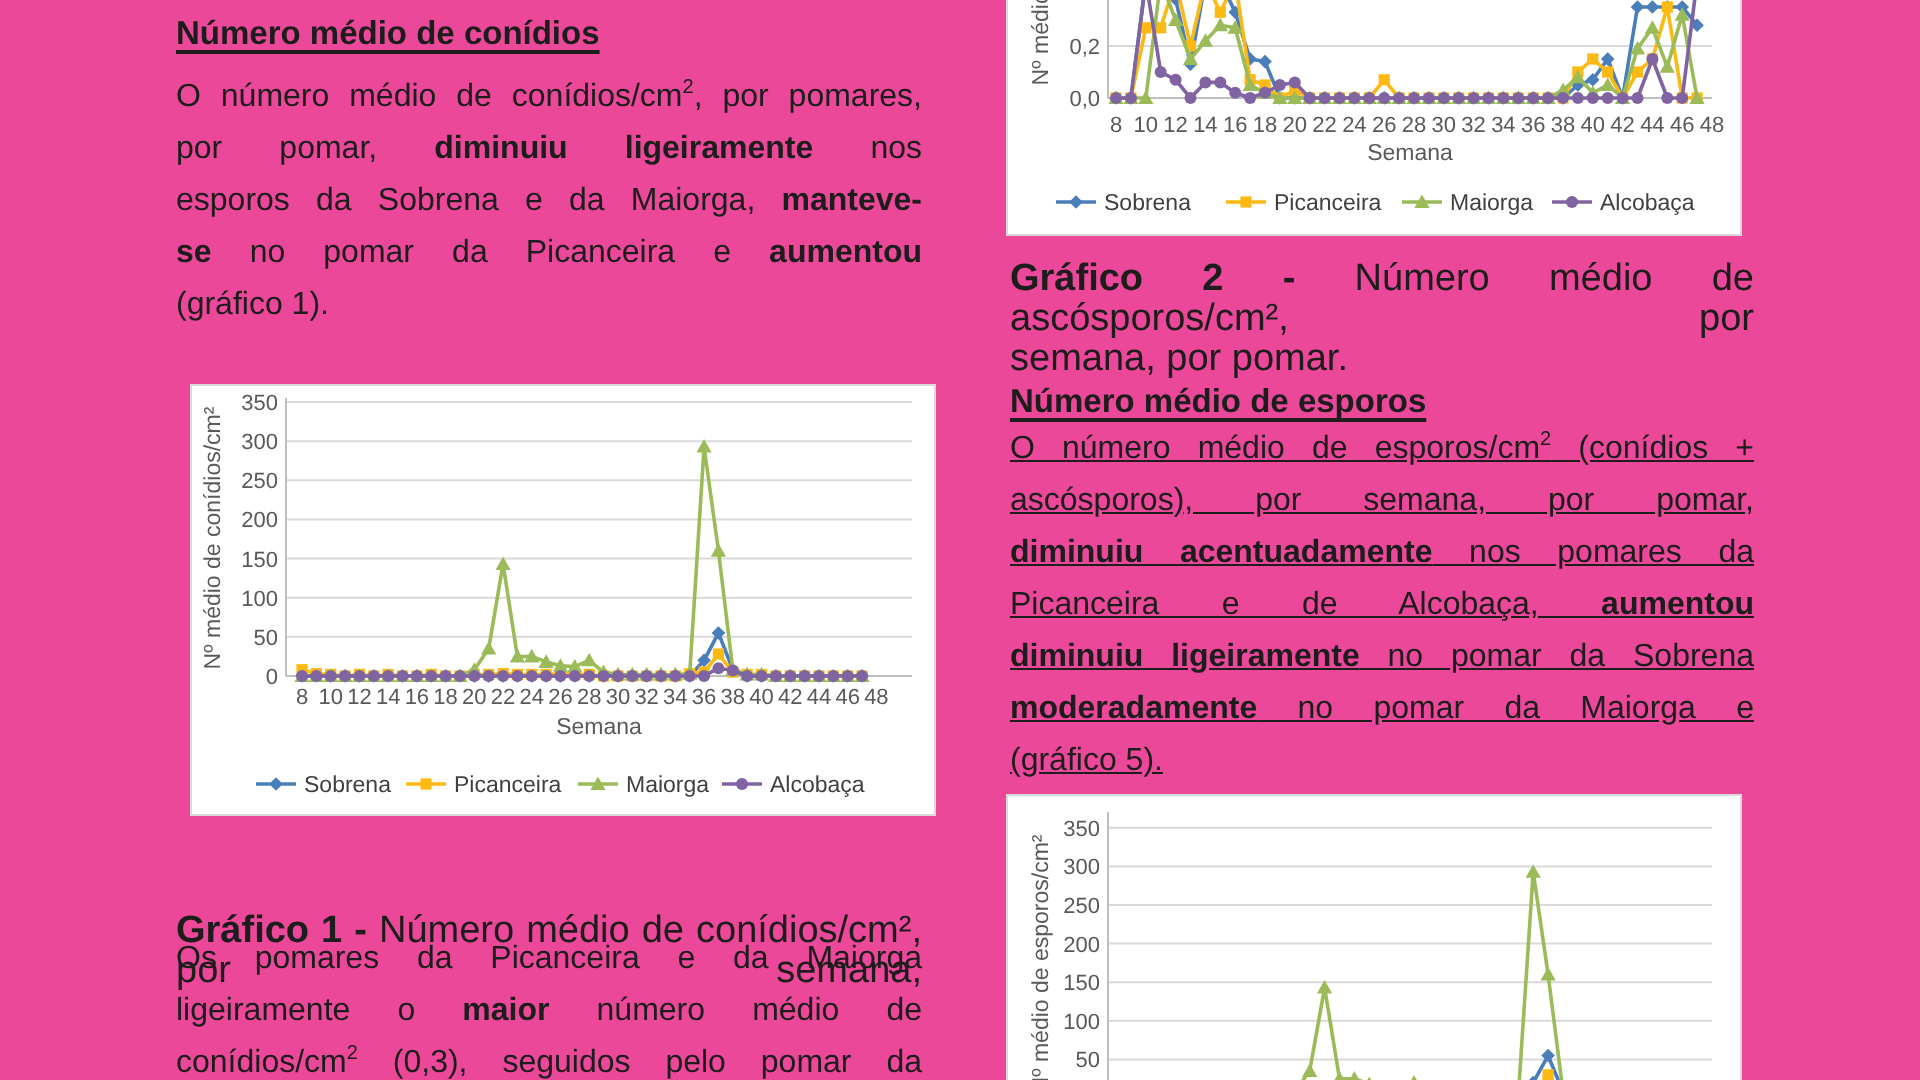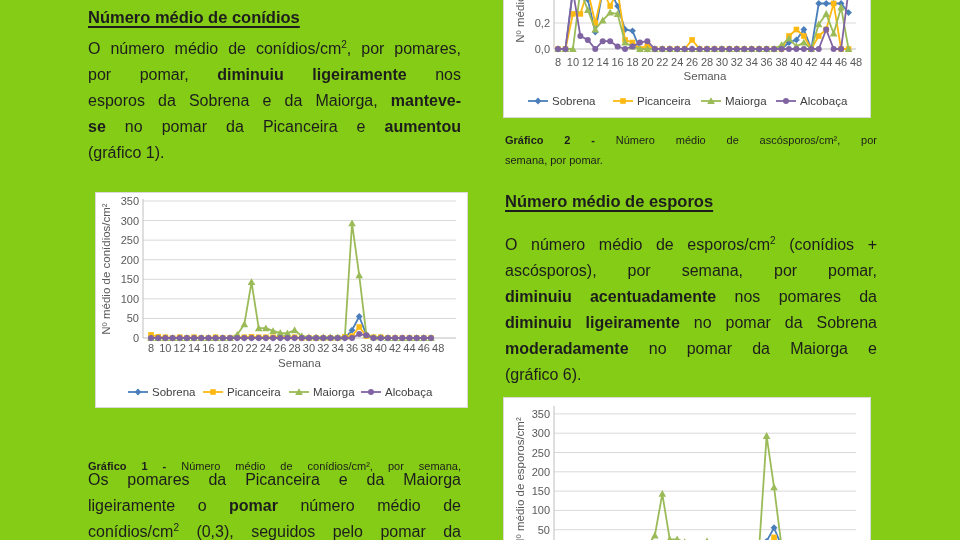--- a/index.html
+++ b/index.html
@@ -1,22 +1,22 @@
 <!DOCTYPE html>
 <html><head>
 <meta charset="utf-8">
 <style>
   html,body{margin:0;padding:0;background:#888;}
-  .page{position:relative;width:960px;height:540px;background:#84cc16;overflow:hidden;
+  .page{position:relative;width:960px;height:540px;background:#ec4899;overflow:hidden;
         font-family:"Liberation Sans",sans-serif;color:#1d1d1d;}
   .abs{position:absolute;}
   .heading{font-weight:bold;font-size:16.5px;text-decoration:underline;
            text-decoration-thickness:2px;text-underline-offset:3px;white-space:nowrap;}
   .body-text{font-size:16px;line-height:26px;}
-  .cap-text{font-size:11px;line-height:20px;}
+  .cap-text{font-size:19px;line-height:20px;}
   .jline{text-align:justify;text-align-last:justify;}
   .jline.lastleft{text-align-last:left;}
   .jline b{font-weight:bold;}
   .jline sup{font-size:10px;line-height:0;vertical-align:super;}
   .chart-box{position:absolute;background:#fff;border:1px solid #d9d9d9;box-sizing:border-box;}
   svg text{font-family:"Liberation Sans",sans-serif;}
 </style>
 </head>
 <body>
 
@@ -268,21 +268,21 @@
           <text x="289" y="203" font-size="11.5px" fill="#404040">Alcobaça</text>
         </g>
       </svg></div>
 
   <div class="abs cap-text" style="left:88px;top:436px;width:373px;margin-top:20px;">
       <div class="jline"><b>Gráfico 1 - </b><span>Número médio de conídios/cm², por semana,</span></div>
     </div>
 
   <div class="abs body-text" style="left:88px;top:467px;width:373px;">
       <div class="jline"><span>Os pomares da Picanceira e da Maiorga</span></div>
-      <div class="jline"><span>ligeiramente o </span><b>pomar</b><span> número médio de</span></div>
+      <div class="jline"><span>ligeiramente o </span><b>maior</b><span> número médio de</span></div>
       <div class="jline"><span>conídios/cm</span><sup>2</sup><span> (0,3), seguidos pelo pomar da</span></div>
     </div>
 
   <div id="c2" class="chart-box" style="left:503px;top:-82px;width:368px;height:200px;"><svg width="368" height="200">
         <g>
           <line x1="50" x2="352" y1="130" y2="130" stroke="#bfbfbf" stroke-width="1"></line>
           <line x1="50" x2="352" y1="104" y2="104" stroke="#d9d9d9" stroke-width="1"></line>
         </g>
         <g>
           <line x1="50" x2="50" y1="0" y2="130" stroke="#bfbfbf" stroke-width="1"></line>
@@ -504,27 +504,28 @@
         </g>
       </svg></div>
 
   <div class="abs cap-text" style="left:505px;top:130px;width:372px;">
       <div class="jline"><b>Gráfico 2 - </b><span>Número médio de ascósporos/cm², por</span></div>
       <div class="jline lastleft"><span>semana, por pomar.</span></div>
     </div>
 
   <div class="abs heading" style="left:505px;top:192px;">Número médio de esporos</div>
 
-  <div class="abs body-text" style="left:505px;top:232px;width:372px;">
+  <div class="abs body-text" style="left:505px;top:212px;width:372px;text-decoration:underline;">
       <div class="jline"><span>O número médio de esporos/cm</span><sup>2</sup><span> (conídios +</span></div>
       <div class="jline"><span>ascósporos), por semana, por pomar,</span></div>
       <div class="jline"><b>diminuiu acentuadamente</b><span> nos pomares da</span></div>
+      <div class="jline"><span>Picanceira e de Alcobaça, </span><b>aumentou</b></div>
       <div class="jline"><b>diminuiu ligeiramente</b><span> no pomar da Sobrena</span></div>
       <div class="jline"><b>moderadamente</b><span> no pomar da Maiorga e</span></div>
-      <div class="jline lastleft"><span>(gráfico 6).</span></div>
+      <div class="jline lastleft"><span>(gráfico 5).</span></div>
     </div>
 
   <div id="c3" class="chart-box" style="left:503px;top:397px;width:368px;height:170px;border-bottom:none;"><svg width="368" height="170">
         <g>
           <line x1="50" x2="352" y1="151" y2="151" stroke="#bfbfbf" stroke-width="1"></line>
           <line x1="50" x2="352" y1="131.7" y2="131.7" stroke="#d9d9d9" stroke-width="1"></line>
           <line x1="50" x2="352" y1="112.4" y2="112.4" stroke="#d9d9d9" stroke-width="1"></line>
           <line x1="50" x2="352" y1="93.1" y2="93.1" stroke="#d9d9d9" stroke-width="1"></line>
           <line x1="50" x2="352" y1="73.8" y2="73.8" stroke="#d9d9d9" stroke-width="1"></line>
           <line x1="50" x2="352" y1="54.5" y2="54.5" stroke="#d9d9d9" stroke-width="1"></line>

